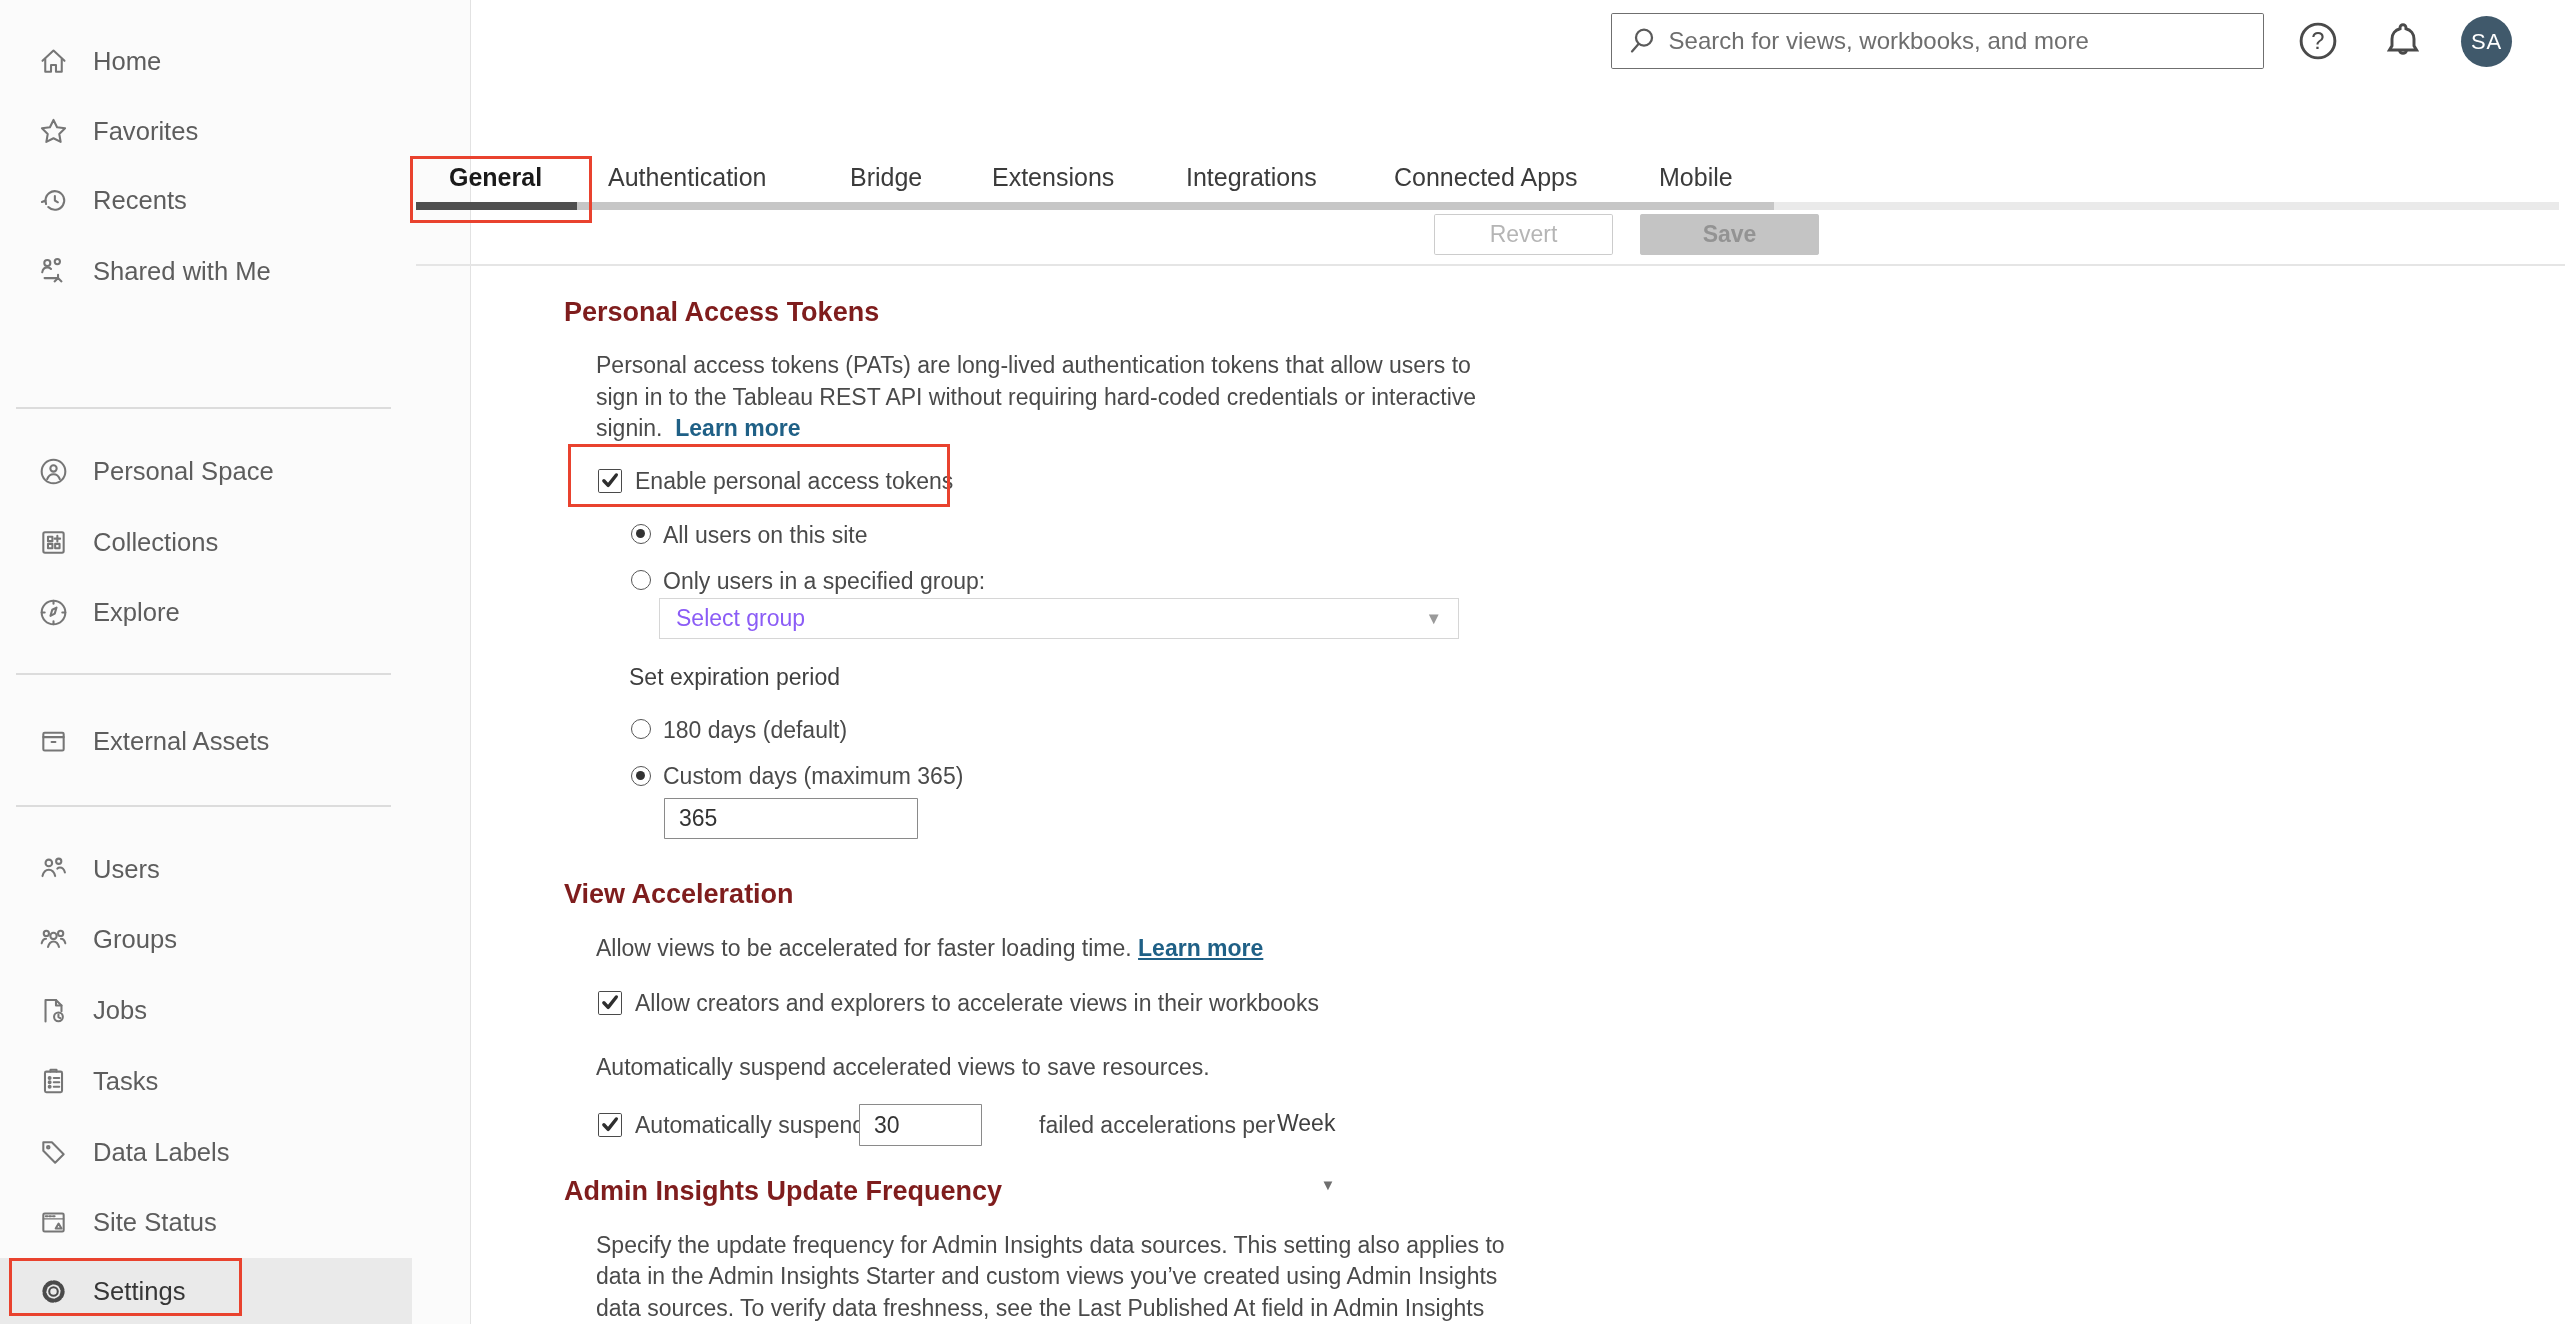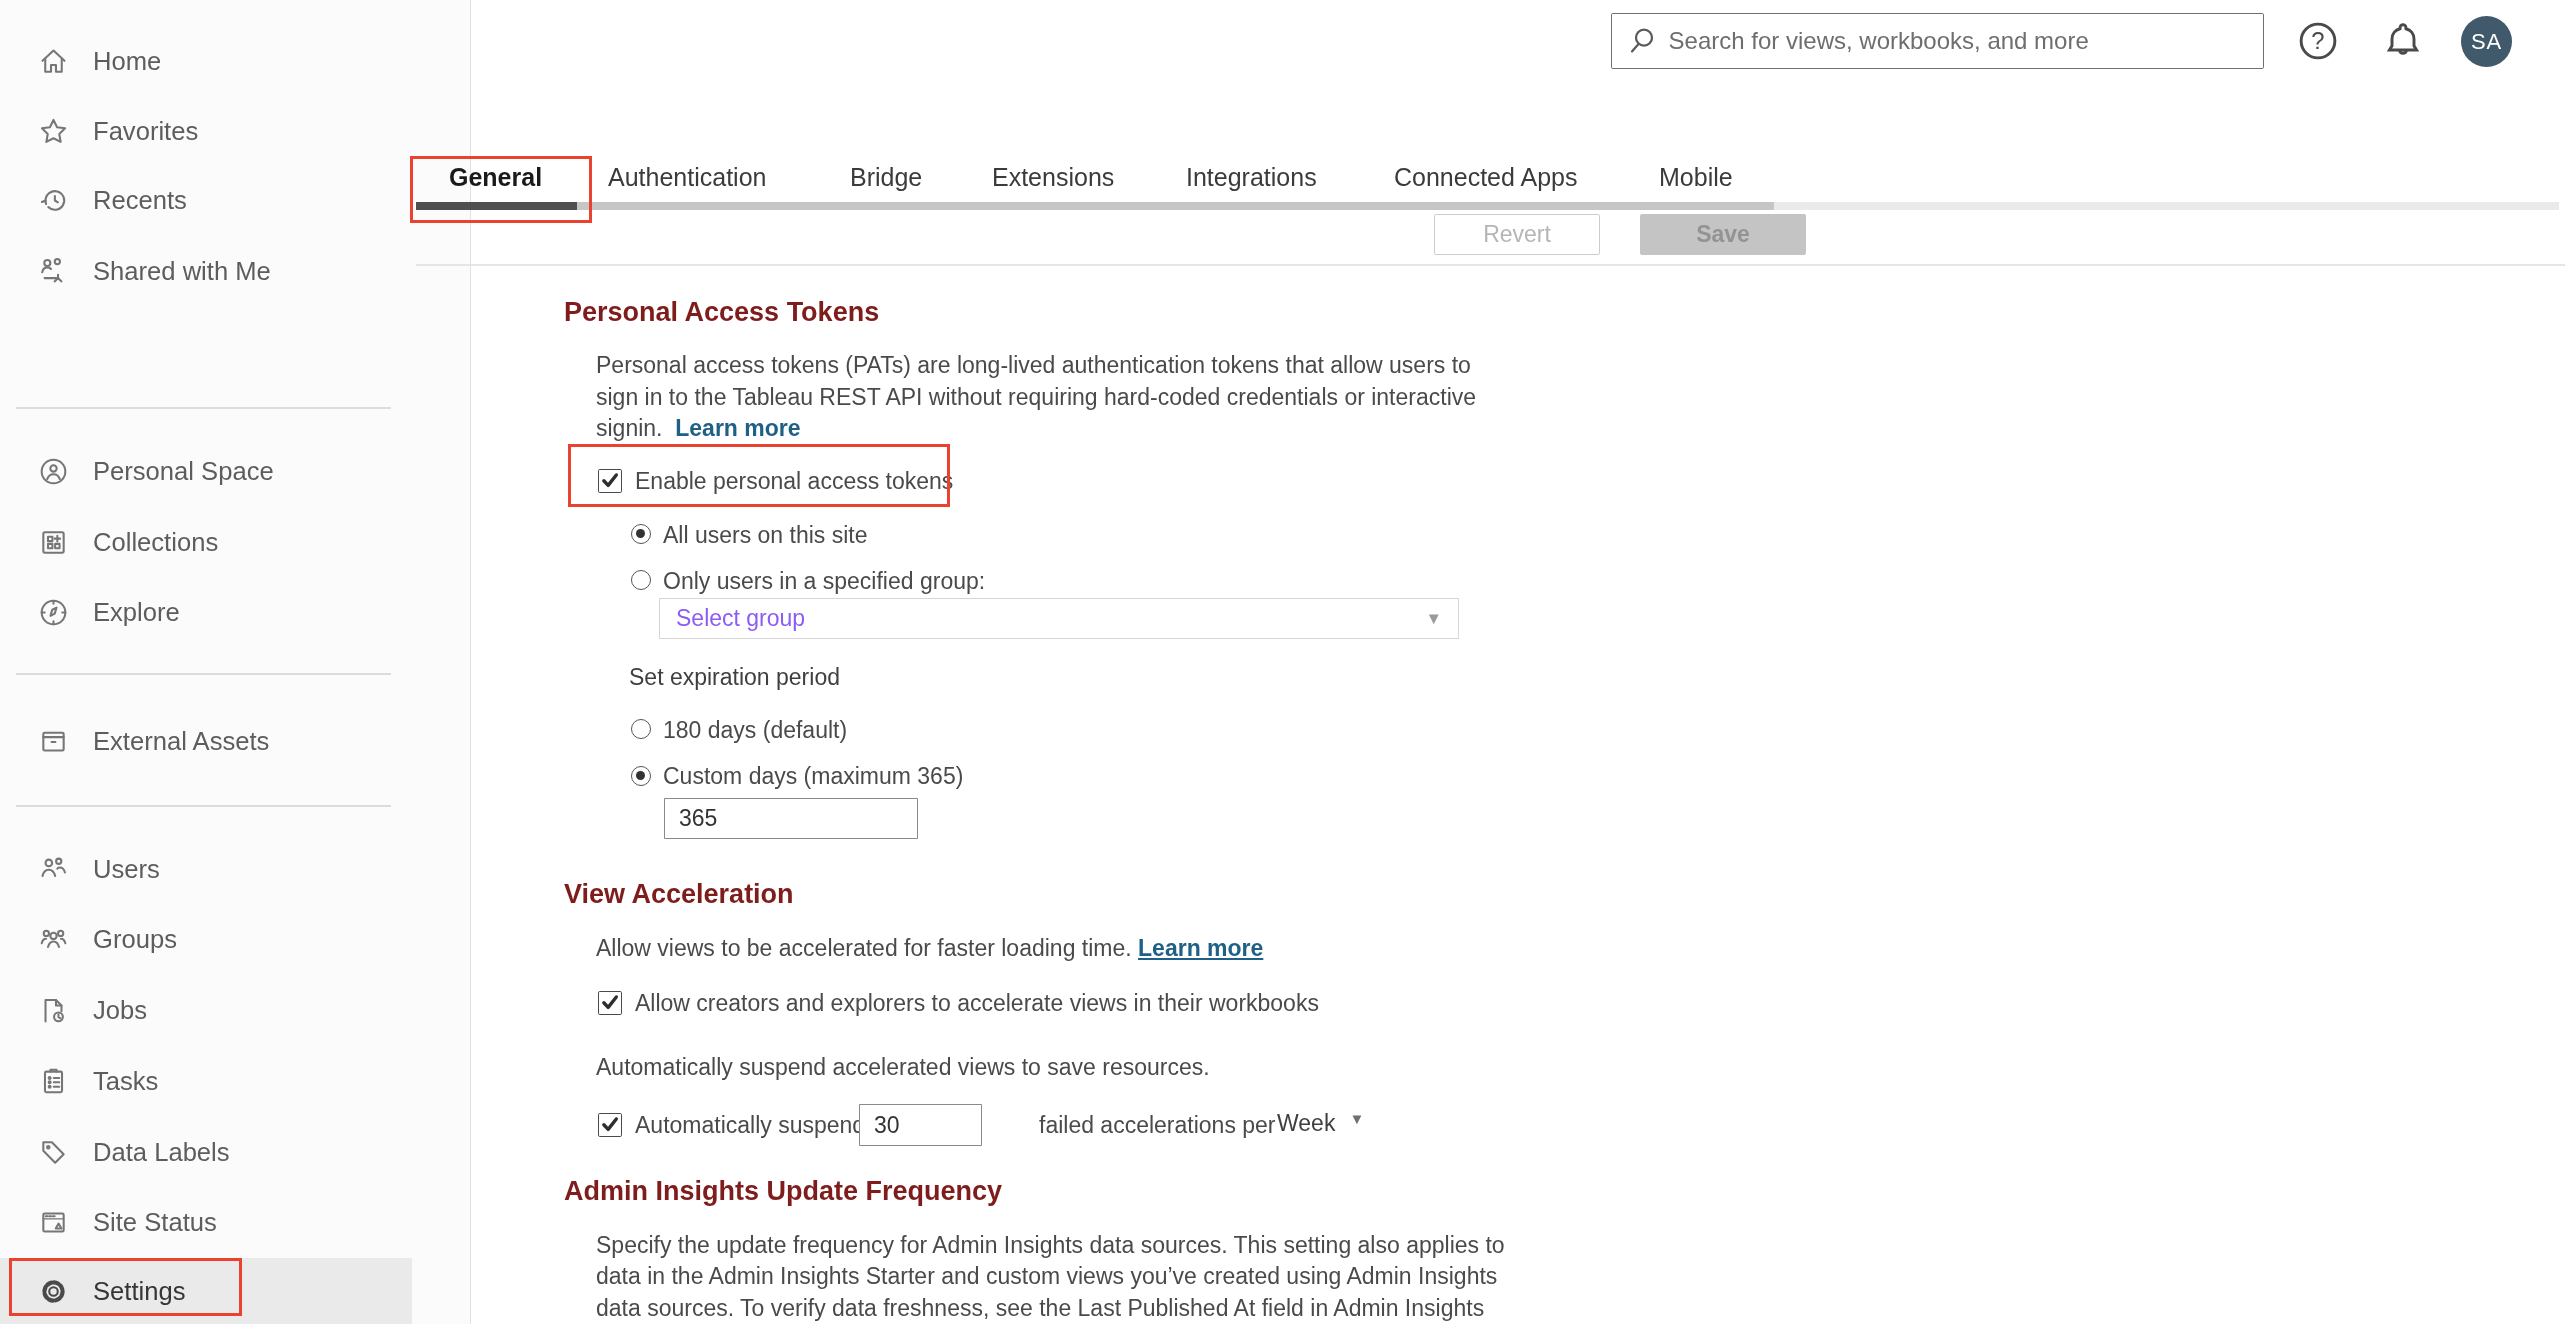--- a/index.html
+++ b/index.html
@@ -37,21 +37,21 @@
             background:#40596b; color:#fff; font-size:22px; display:flex; align-items:center;
             justify-content:center; letter-spacing:0.9px; cursor:pointer; }
 
   
   .tab { position:absolute; top:162px; height:30px; font-size:25px; color:#3b3b3b;
          line-height:30px; cursor:pointer; white-space:nowrap; }
   .tab.active { color:#1a1a1a; font-weight:bold; }
   .bar-seg { position:absolute; top:202px; height:8px; }
 
   
-  .btn { position:absolute; top:214px; height:41px; width:166px; font-size:23px;
+  .btn { position:absolute; top:214px; height:41px; width:179px; font-size:23px;
          display:flex; align-items:center; justify-content:center; border-radius:1.8px; cursor:default; }
   .btn.revert { left:1434px; background:#fff; border:1.8px solid #cccccc; color:#b5b5b5; }
   .btn.save   { left:1640px; background:#c4c4c4; border:1.8px solid #c4c4c4; color:#939393; font-weight:bold; }
   .hdiv { position:absolute; left:416px; top:264px; width:2149px; height:1.8px; background:#e5e5e5; }
 
   
   .h2 { position:absolute; left:564px; font-size:27px; font-weight:bold; color:#7f1d1d; white-space:nowrap; }
   .pline { position:absolute; left:596px; font-size:23px; color:#4a4a4a; line-height:32px; white-space:nowrap; }
   .link { color:#1f6086; font-weight:bold; cursor:pointer; text-decoration:none; }
   .link.u { text-decoration:underline; }
@@ -66,22 +66,22 @@
                       border-radius:50%; background:#333; }
   .ctl-label { position:absolute; font-size:23px; color:#4a4a4a; white-space:nowrap; }
 
   .select { position:absolute; left:659px; top:598px; width:800px; height:41px;
             border:1.8px solid #d6d6d6; background:#fff; display:flex; align-items:center;
             padding:0 16px; cursor:pointer; }
   .select .ph { flex:1; font-size:23px; color:#8b5cf6; }
   .select .caret { font-size:16.7px; color:#9a9a9a; }
   .tinput { position:absolute; border:1.8px solid #8a8a8a; border-radius:0.9px; background:#fff;
             font-size:23px; color:#333; font-family:inherit; padding:0 14px; outline:none; }
-  .week-dd { position:absolute; left:1277px; top:1110px; display:flex; align-items:flex-start;
-             gap:14px; cursor:pointer; }
+  .week-dd { position:absolute; left:1277px; top:1110px; display:flex; align-items:flex-end;
+             gap:39px; cursor:pointer;flex-direction:column; }
   .week-dd .wlbl { font-size:23px; color:#3f3f3f; }
   .week-dd .caret { font-size:15px; color:#6f6f6f; }
 </style>
 </head>
 <body>
 
 <div id="app">
 
   <nav class="sidebar">
     <div class="settings-bg"></div>

